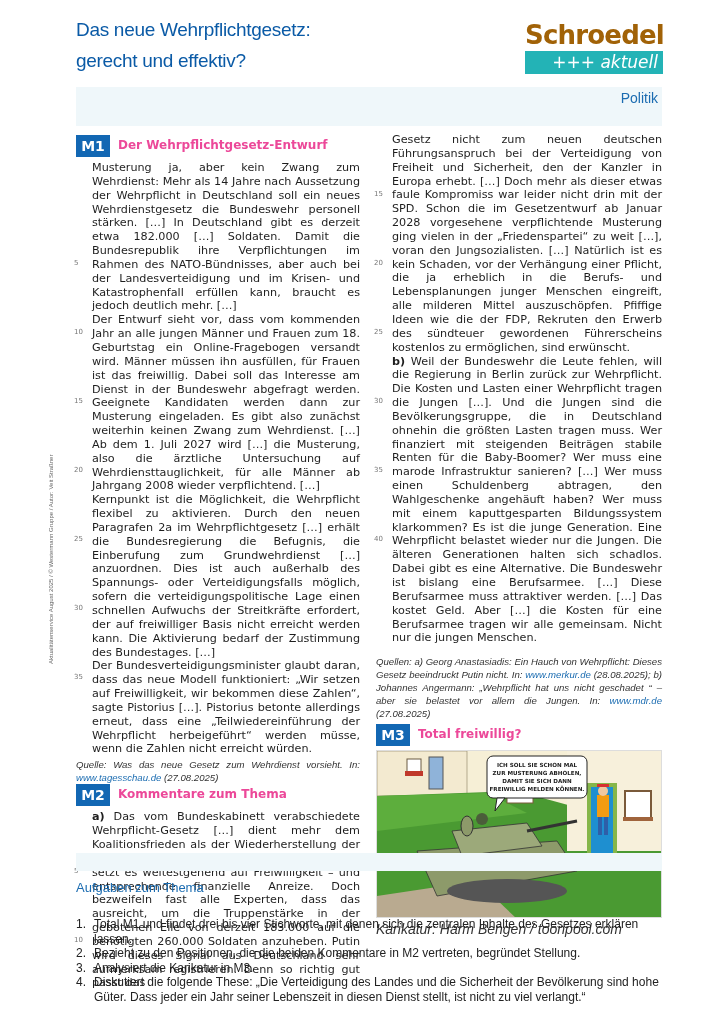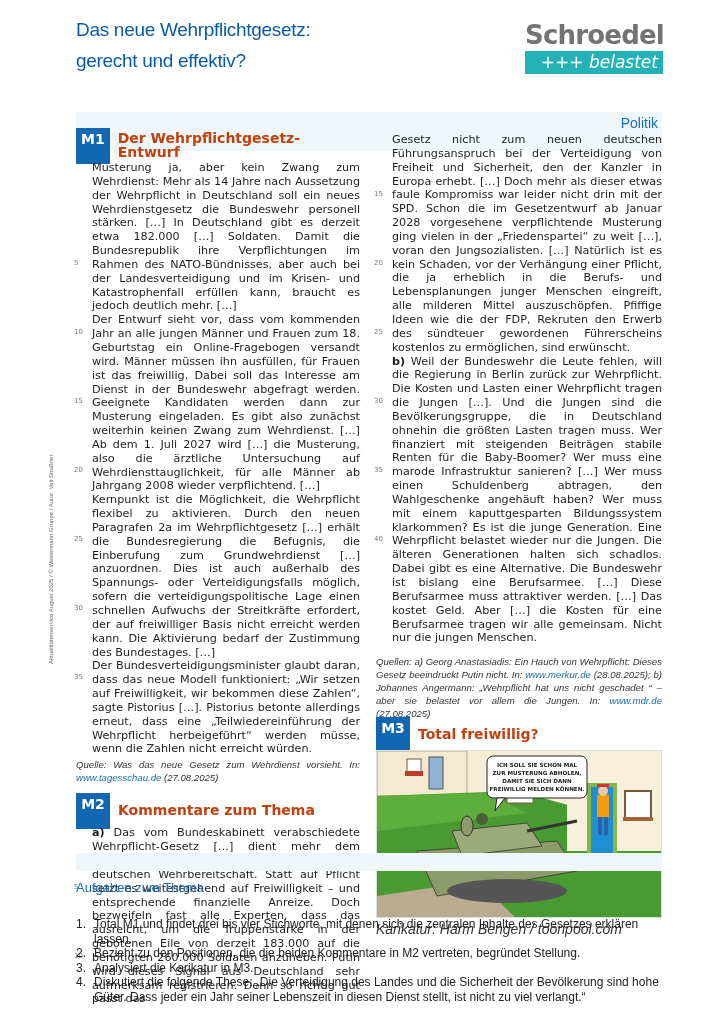--- a/index.html
+++ b/index.html
@@ -1,31 +1,31 @@
 <!DOCTYPE html>
 <html><head>
 <meta charset="utf-8">
 <style>
   * { box-sizing: border-box; margin: 0; padding: 0; }
   body { width: 720px; height: 1019px; background: #ffffff; font-family: "DejaVu Sans", sans-serif; color: #1e1e1e; position: relative; overflow: hidden; }
   .title { position: absolute; left: 76px; top: 14px; color: #0a5aa6; font-family: "Liberation Sans", sans-serif; font-size: 19px; line-height: 31px; letter-spacing: -0.3px; }
   .logo { position: absolute; left: 525px; top: 20px; width: 138px; }
-  .logo-top { color: #737373; font-family: "DejaVu Sans", sans-serif; font-weight: bold; font-size: 26px; line-height: 30px; text-align: right; letter-spacing: -0.8px; }
+  .logo-top { color: #a16207; font-family: "DejaVu Sans", sans-serif; font-weight: bold; font-size: 26px; line-height: 30px; text-align: right; letter-spacing: -0.8px; }
   .logo-bot { background: #23b3b6; color: #fff; font-family: "DejaVu Sans", sans-serif; font-style: italic; font-size: 17px; line-height: 23px; text-align: right; padding-right: 5px; margin-top: 1px; }
   .band { position: absolute; left: 76px; width: 586px; background: #eff7fa; }
-  .band-top { top: 112px; height: 39px; }
+  .band-top { top: 87px; height: 39px; }
   .band-top span { position: absolute; right: 4px; top: 3px; color: #1b6cb1; font-family: "Liberation Sans", sans-serif; font-size: 14px; }
   .band-bottom { top: 853px; height: 18px; }
   .side-text { position: absolute; left: 48px; top: 664px; transform-origin: 0 0; transform: rotate(-90deg); font-size: 6px; color: #666; white-space: nowrap; font-family: "Liberation Sans", sans-serif; }
   .col { position: absolute; font-size: 11.2px; line-height: 13.85px; }
   .col-left { left: 76px; top: 135px; width: 284px; }
   .col-right { left: 376px; top: 133px; width: 286px; }
   .mhead { display: flex; align-items: center; height: 22px; margin-bottom: 4px; }
-  .badge { background: #1267b3; color: #fff; font-weight: bold; font-size: 14px; width: 34px; height: 36px; line-height: 22px; text-align: center; font-family: "DejaVu Sans", sans-serif; }
-  .mtitle { font-weight: bold; font-size: 14px; margin-left: 8px; color: #c2410c; }
+  .badge { background: #1267b3; color: #fff; font-weight: bold; font-size: 14px; width: 34px; height: 22px; line-height: 22px; text-align: center; font-family: "DejaVu Sans", sans-serif; }
+  .mtitle { font-weight: bold; font-size: 12px; margin-left: 8px; color: #ec4899; }
   .para { text-align: justify; padding-left: 16px; position: relative; }
   .ln { position: absolute; left: -2px; font-size: 7px; color: #777; width: 14px; }
   .src { font-style: italic; font-size: 9.6px; line-height: 13px; color: #333; text-align: justify; font-family: "Liberation Sans", sans-serif; }
   .src a { color: #1b6cb1; text-decoration: none; }
   .cartoon { width: 286px; height: 168px; position: relative; overflow: hidden; border: 1px solid #ddd; }
   .caption { font-style: italic; font-size: 14px; color: #333; margin-top: 5px; font-family: "Liberation Sans", sans-serif; }
   .tasks { position: absolute; left: 76px; top: 880px; width: 600px; font-family: "Liberation Sans", sans-serif; }
   .tasks h3 { color: #1b6cb1; font-size: 13px; font-weight: normal; margin-bottom: 22px; }
   .tasks ol { list-style: none; font-size: 12px; line-height: 14.5px; color: #222; }
   .tasks li { display: flex; }
@@ -34,21 +34,21 @@
 </style>
 </head>
 <body>
 
 <div class="title">
   <div>Das neue Wehrpflichtgesetz:</div>
   <div>gerecht und effektiv?</div>
 </div>
 <div class="logo">
   <div class="logo-top">Schroedel</div>
-  <div class="logo-bot">+++ belastet</div>
+  <div class="logo-bot">+++ aktuell</div>
 </div>
 <div class="band band-top">
   <span>Politik</span>
 </div>
 <div class="side-text">Aktualitätenservice August 2025 / © Westermann Gruppe / Autor: Veit Straßner</div>
 
 <div class="col col-left">
   <div class="mhead">
     <div class="badge">M1</div>
     <div class="mtitle">Der Wehrpflichtgesetz-Entwurf</div>
@@ -63,21 +63,21 @@
     <span class="ln" style="top:510px">35</span>
     <p>Musterung ja, aber kein Zwang zum Wehrdienst: Mehr als 14 Jahre nach Aussetzung der Wehrpflicht in Deutschland soll ein neues Wehrdienstgesetz die Bundeswehr personell stärken. […] In Deutschland gibt es derzeit etwa 182.000 […] Soldaten. Damit die Bundesrepublik ihre Verpflichtungen im Rahmen des NATO-Bündnisses, aber auch bei der Landesverteidigung und im Krisen- und Katastrophenfall erfüllen kann, braucht es jedoch deutlich mehr. […]</p>
     <p>Der Entwurf sieht vor, dass vom kommenden Jahr an alle jungen Männer und Frauen zum 18. Geburtstag ein Online-Fragebogen versandt wird. Männer müssen ihn ausfüllen, für Frauen ist das freiwillig. Dabei soll das Interesse am Dienst in der Bundeswehr abgefragt werden. Geeignete Kandidaten werden dann zur Musterung eingeladen. Es gibt also zunächst weiterhin keinen Zwang zum Wehrdienst. […] Ab dem 1. Juli 2027 wird […] die Musterung, also die ärztliche Untersuchung auf Wehrdiensttauglichkeit, für alle Männer ab Jahrgang 2008 wieder verpflichtend. […]</p>
     <p>Kernpunkt ist die Möglichkeit, die Wehrpflicht flexibel zu aktivieren. Durch den neuen Paragrafen 2a im Wehrpflichtgesetz […] erhält die Bundesregierung die Befugnis, die Einberufung zum Grundwehrdienst […] anzuordnen. Dies ist auch außerhalb des Spannungs- oder Verteidigungsfalls möglich, sofern die verteidigungspolitische Lage einen schnellen Aufwuchs der Streitkräfte erfordert, der auf freiwilliger Basis nicht erreicht werden kann. Die Aktivierung bedarf der Zustimmung des Bundestages. […]</p>
     <p>Der Bundesverteidigungsminister glaubt daran, dass das neue Modell funktioniert: „Wir setzen auf Freiwilligkeit, wir bekommen diese Zahlen“, sagte Pistorius […]. Pistorius betonte allerdings erneut, dass eine „Teilwiedereinführung der Wehrpflicht herbeigeführt“ werden müsse, wenn die Zahlen nicht erreicht würden.</p>
   </div>
   <div class="src" style="margin-top:2px">
     <span>Quelle: Was das neue Gesetz zum Wehrdienst vorsieht. In: </span><a>www.tagesschau.de</a><span> (27.08.2025)</span>
   </div>
 
-  <div class="mhead" style="margin-top:16px">
+  <div class="mhead" style="">
     <div class="badge">M2</div>
     <div class="mtitle">Kommentare zum Thema</div>
   </div>
   <div class="para">
     <span class="ln" style="top:55px">5</span>
     <span class="ln" style="top:124px">10</span>
     <p><b class="lbl">a)</b><span> Das vom Bundeskabinett verabschiedete Wehrpflicht-Gesetz […] dient mehr dem Koalitionsfrieden als der Wiederherstellung der deutschen Wehrbereitschaft. Statt auf Pflicht setzt es weitestgehend auf Freiwilligkeit – und entsprechende finanzielle Anreize. Doch bezweifeln fast alle Experten, dass das ausreicht, um die Truppenstärke in der gebotenen Eile von derzeit 183.000 auf die benötigten 260.000 Soldaten anzuheben. Putin wird dieses Signal aus Deutschland sehr aufmerksam registrieren. Denn so richtig gut passt das</span></p>
   </div>
 </div>
 

